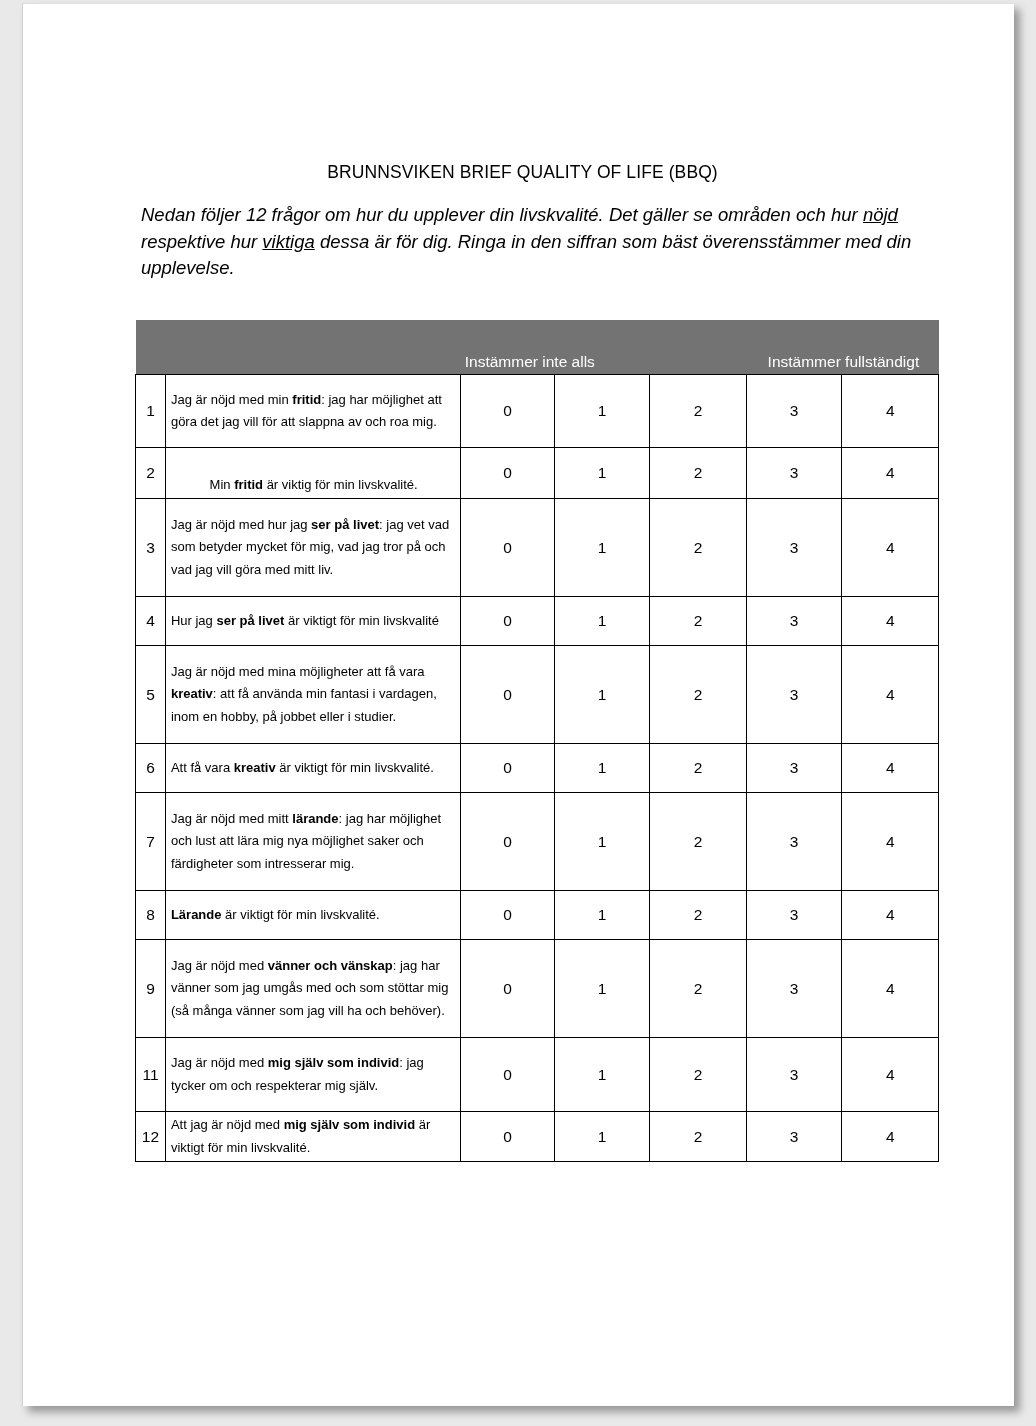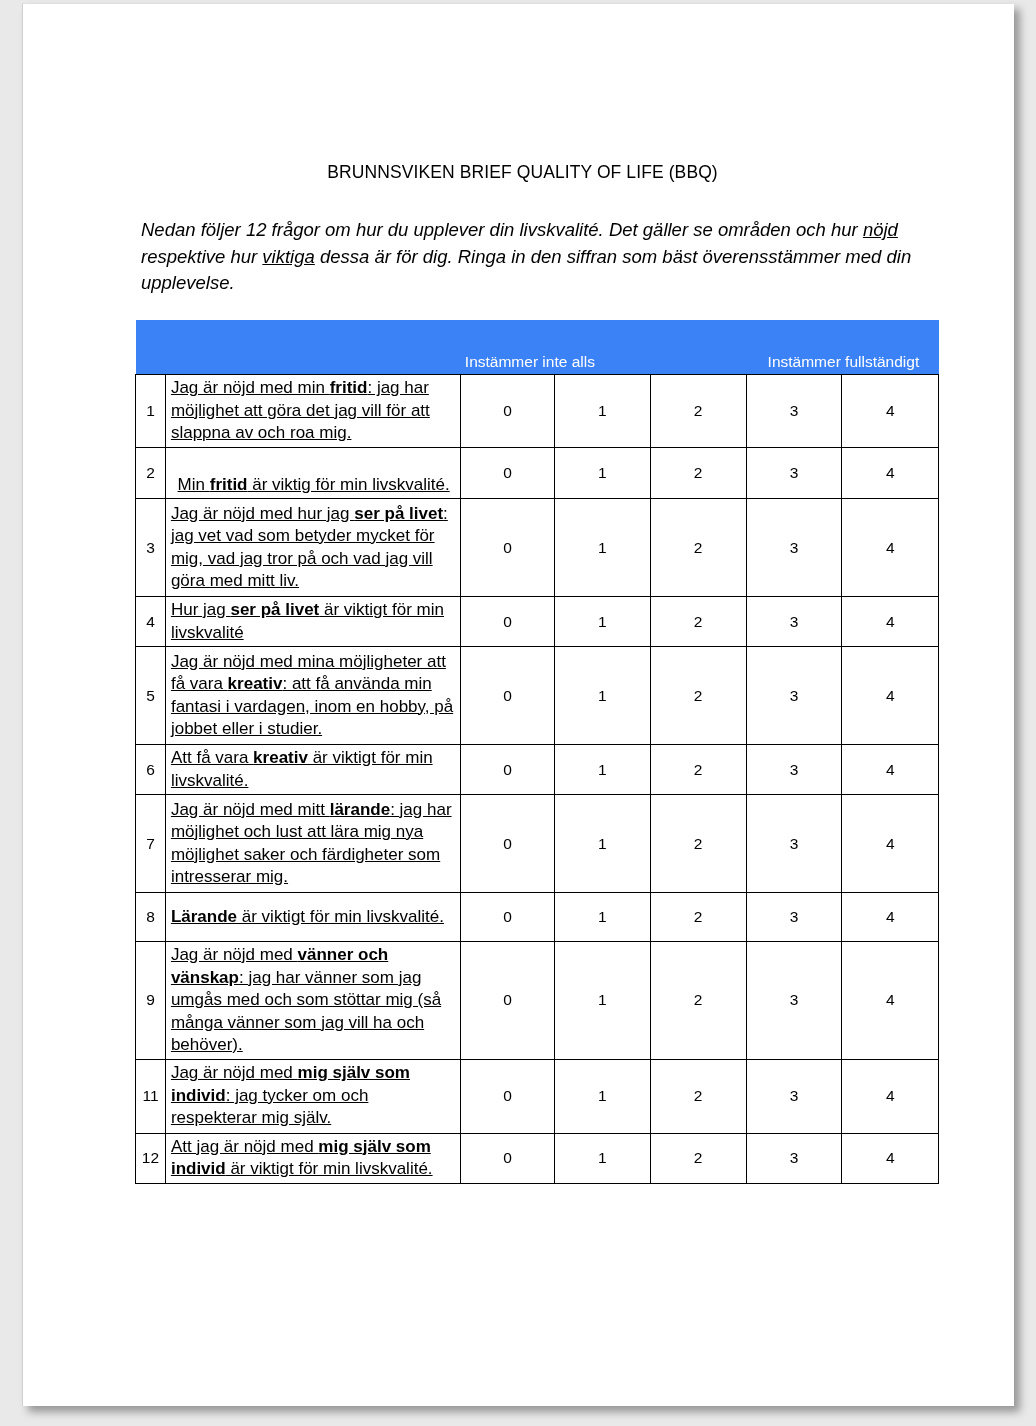--- a/index.html
+++ b/index.html
@@ -2,28 +2,28 @@
 <html><head>
 <meta charset="utf-8">
 <style>
   html, body { margin:0; padding:0; }
   body { width:1036px; height:1426px; background:#e9e9e9; position:relative; overflow:hidden;
          font-family:"Liberation Sans", "DejaVu Sans", sans-serif; color:#000; }
   .page { position:absolute; left:22px; top:3px; width:991px; height:1402px; background:#fff;
           box-shadow: 6px 6px 8px rgba(0,0,0,0.35); border-left:1px solid #d0d0d0; border-top:1px solid #e0e0e0; }
   .title { position:absolute; left:0; width:100%; top:158px; text-align:center; font-weight:normal;
            font-size:17.5px; letter-spacing:0.1px; padding-left:8px; box-sizing:border-box; }
-  .intro { position:absolute; left:118px; top:213px; width:800px; font-style:italic; font-size:18.5px; line-height:26.5px; }
+  .intro { position:absolute; left:118px; top:198px; width:800px; font-style:italic; font-size:18.5px; line-height:26.5px; }
   .intro u { text-decoration:underline; }
   table.q { position:absolute; left:112px; top:316px; width:804px; border-collapse:collapse; font-size:15px; }
-  table.q th { background:#3b82f6; color:#fff; font-weight:normal; text-align:left; vertical-align:bottom;
+  table.q th { background:#737373; color:#fff; font-weight:normal; text-align:left; vertical-align:bottom;
                font-size:15.5px; line-height:23px; padding:8px 4px 1px 4px; height:45px; }
   table.q td { border:1px solid #000; padding:0; }
   td.num { width:29px; text-align:center; font-size:15.5px; }
-  td.txt { width:287px; padding:2px 4px 2px 5px !important; line-height:22.5px; font-size:17px;text-decoration:underline; }
+  td.txt { width:287px; padding:2px 4px 2px 5px !important; line-height:22.5px; font-size:13px; }
   td.opt { text-align:center; font-size:15.5px; }
   td.txt.bottom { vertical-align:bottom;text-align:center; }
   .b { font-weight:bold; }
 </style>
 </head>
 <body>
 
 <div class="page">
   <div class="title">BRUNNSVIKEN BRIEF QUALITY OF LIFE (BBQ)</div>
   <div class="intro"><span>Nedan följer 12 frågor om hur du upplever din livskvalité. Det gäller se områden och hur </span><u>nöjd</u><span> respektive hur </span><u>viktiga</u><span> dessa är för dig. Ringa in den siffran som bäst överensstämmer med din upplevelse.</span></div>

